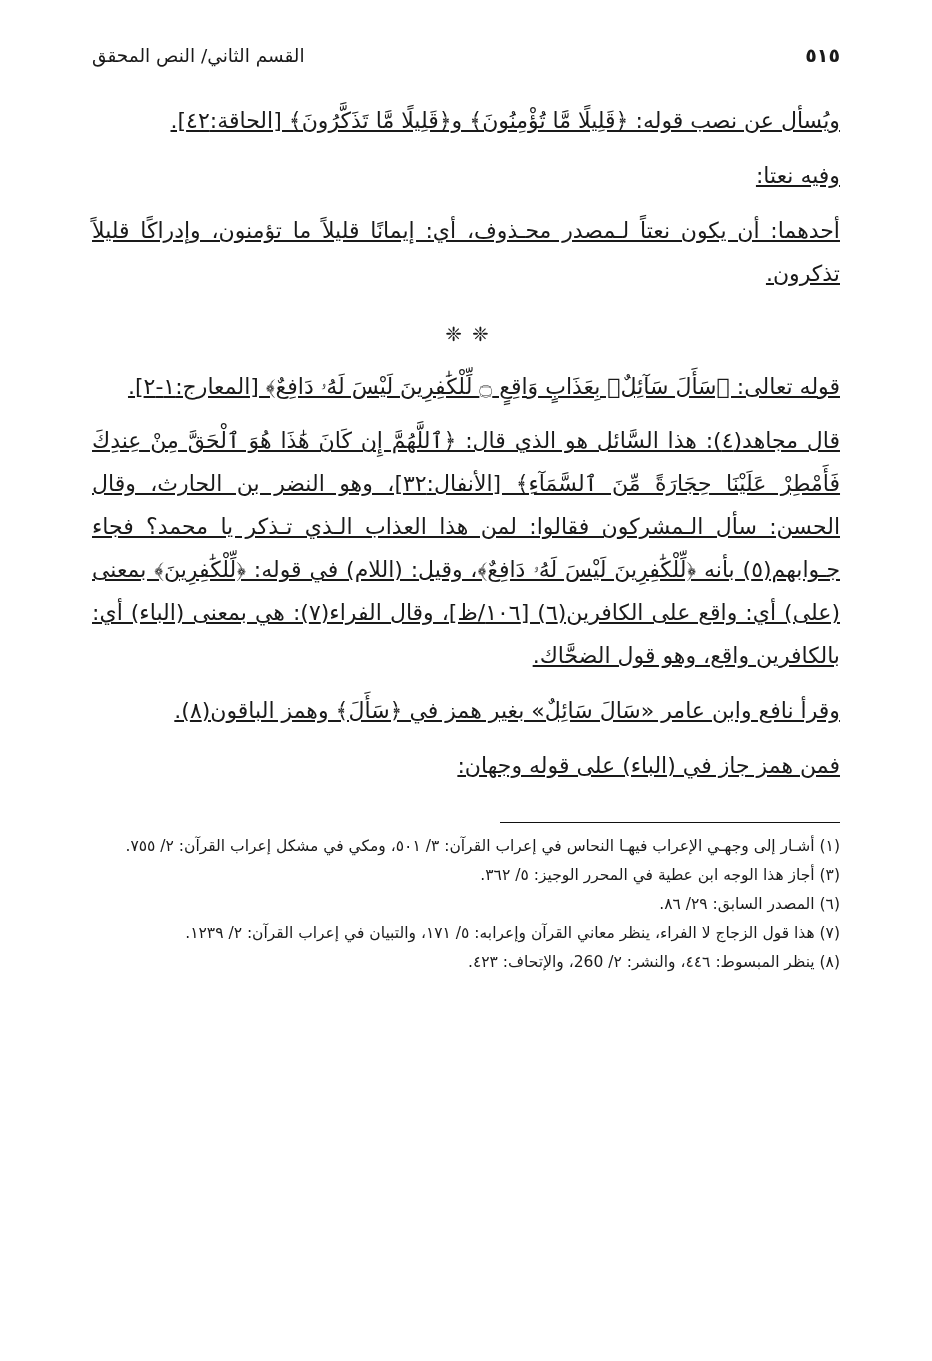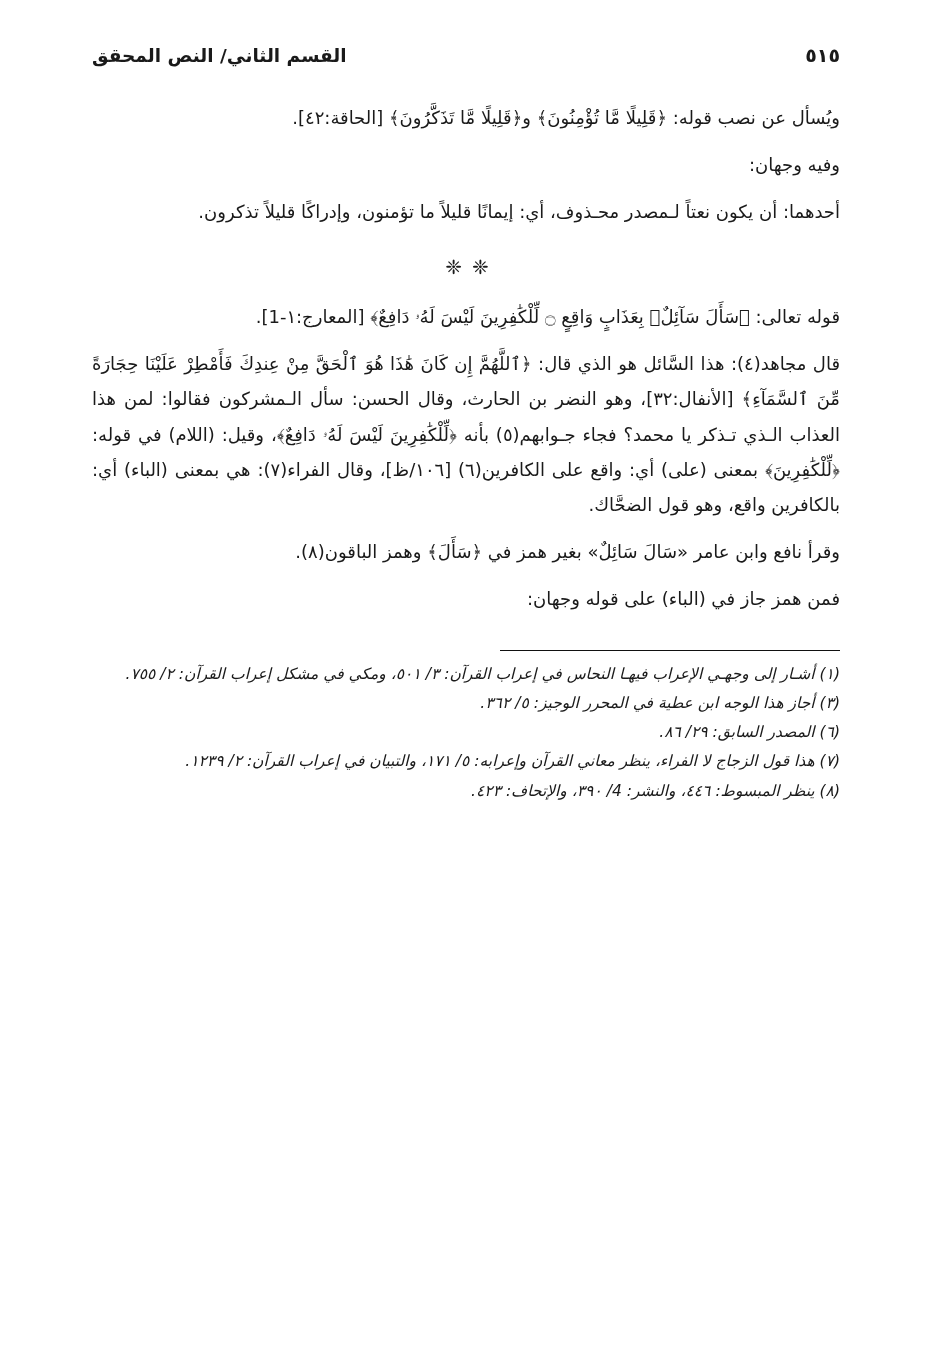--- a/index.html
+++ b/index.html
@@ -24,41 +24,42 @@
   .page-header {
     display: flex;
     flex-direction: row-reverse;
     justify-content: space-between;
     align-items: baseline;
     margin-bottom: 34px;
   }
   .header-title {
     font-family: "DejaVu Sans", sans-serif;
     font-size: 18.5px;
-    font-weight: 700;
+    font-weight: 400;
     letter-spacing: 0;
     text-align: center;
   }
   .page-number {
     font-family: "DejaVu Sans", sans-serif;
     font-size: 19px;
     font-weight: 700;
   }
   
   .body-block {
     text-align: justify;
     text-align-last: right;
     direction: rtl;
   }
   p.para {
     margin: 0 0 12px 0;
-    font-size: 18px;
+    font-size: 22px;
     line-height: 1.95;
     text-align: justify;
     text-align-last: right;
+    text-decoration: underline;
   }
   p.right-short {
     text-align: right;
     text-align-last: right;
   }
   
   .surah-heading {
     text-align: center;
     margin: 26px 0 20px 0;
     font-size: 23px;
@@ -75,21 +76,20 @@
   
   .footnote-rule {
     border: none;
     border-top: 1.6px solid #111;
     width: 340px;
     margin: 34px 0 10px auto;
     margin-right: 0;
   }
   .footnotes {
     direction: rtl;
-    font-style: italic;
   }
   .footnote {
     font-size: 15.5px;
     line-height: 1.75;
     margin: 0 0 2px 0;
     text-align: justify;
     text-align-last: right;
   }
   .footnote.wrapped {
     text-align: justify;
@@ -101,38 +101,38 @@
 <div class="page">
 
   <div class="page-header">
     <div class="header-title">القسم الثاني/ النص المحقق</div>
     <div class="page-number">٥١٥</div>
   </div>
 
   <div class="body-block">
 
     <p class="para">ويُسأل عن نصب قوله: ﴿قَلِيلًا مَّا تُؤْمِنُونَ﴾ و﴿قَلِيلًا مَّا تَذَكَّرُونَ﴾ [الحاقة:٤٢].</p>
-    <p class="para right-short">وفيه وجهان:</p>
+    <p class="para right-short">وفيه نعتا:</p>
     <p class="para">أحدهما: أن يكون نعتاً لـمصدر محـذوف، أي: إيمانًا قليلاً ما تؤمنون، وإدراكًا قليلاً تذكرون.</p>
 
     <div class="surah-heading">
       <span class="orn">❈</span>
       <span class="orn">❈</span>
     </div>
 
-    <p class="para">قوله تعالى: ﴿سَأَلَ سَآئِلٌۢ بِعَذَابٍ وَاقِعٍ ۝ لِّلْكَٰفِرِينَ لَيْسَ لَهُۥ دَافِعٌ﴾ [المعارج:١-1].</p>
+    <p class="para">قوله تعالى: ﴿سَأَلَ سَآئِلٌۢ بِعَذَابٍ وَاقِعٍ ۝ لِّلْكَٰفِرِينَ لَيْسَ لَهُۥ دَافِعٌ﴾ [المعارج:١-٢].</p>
     <p class="para">قال مجاهد(٤): هذا السَّائل هو الذي قال: ﴿ٱللَّهُمَّ إِن كَانَ هَٰذَا هُوَ ٱلْحَقَّ مِنْ عِندِكَ فَأَمْطِرْ عَلَيْنَا حِجَارَةً مِّنَ ٱلسَّمَآءِ﴾ [الأنفال:٣٢]، وهو النضر بن الحارث، وقال الحسن: سأل الـمشركون فقالوا: لمن هذا العذاب الـذي تـذكر يا محمد؟ فجاء جـوابهم(٥) بأنه ﴿لِّلْكَٰفِرِينَ لَيْسَ لَهُۥ دَافِعٌ﴾، وقيل: (اللام) في قوله: ﴿لِّلْكَٰفِرِينَ﴾ بمعنى (على) أي: واقع على الكافرين(٦) [١٠٦/ظ]، وقال الفراء(٧): هي بمعنى (الباء) أي: بالكافرين واقع، وهو قول الضحَّاك.</p>
     <p class="para">وقرأ نافع وابن عامر «سَالَ سَائِلٌ» بغير همز في ﴿سَأَلَ﴾ وهمز الباقون(٨).</p>
     <p class="para right-short">فمن همز جاز في (الباء) على قوله وجهان:</p>
 
   </div>
 
   <hr class="footnote-rule">
 
   <div class="footnotes">
     <p class="footnote wrapped">(١) أشـار إلى وجهـي الإعراب فيهـا النحاس في إعراب القرآن: ٣/ ٥٠١، ومكي في مشكل إعراب القرآن: ٢/ ٧٥٥.</p>
     <p class="footnote">(٣) أجاز هذا الوجه ابن عطية في المحرر الوجيز: ٥/ ٣٦٢.</p>
     <p class="footnote">(٦) المصدر السابق: ٢٩/ ٨٦.</p>
     <p class="footnote">(٧) هذا قول الزجاج لا الفراء، ينظر معاني القرآن وإعرابه: ٥/ ١٧١، والتبيان في إعراب القرآن: ٢/ ١٢٣٩.</p>
-    <p class="footnote">(٨) ينظر المبسوط: ٤٤٦، والنشر: 4/ ٣٩٠، والإتحاف: ٤٢٣.</p>
+    <p class="footnote">(٨) ينظر المبسوط: ٤٤٦، والنشر: ٢/ 260، والإتحاف: ٤٢٣.</p>
   </div>
 
 </div>
 
 </body></html>

